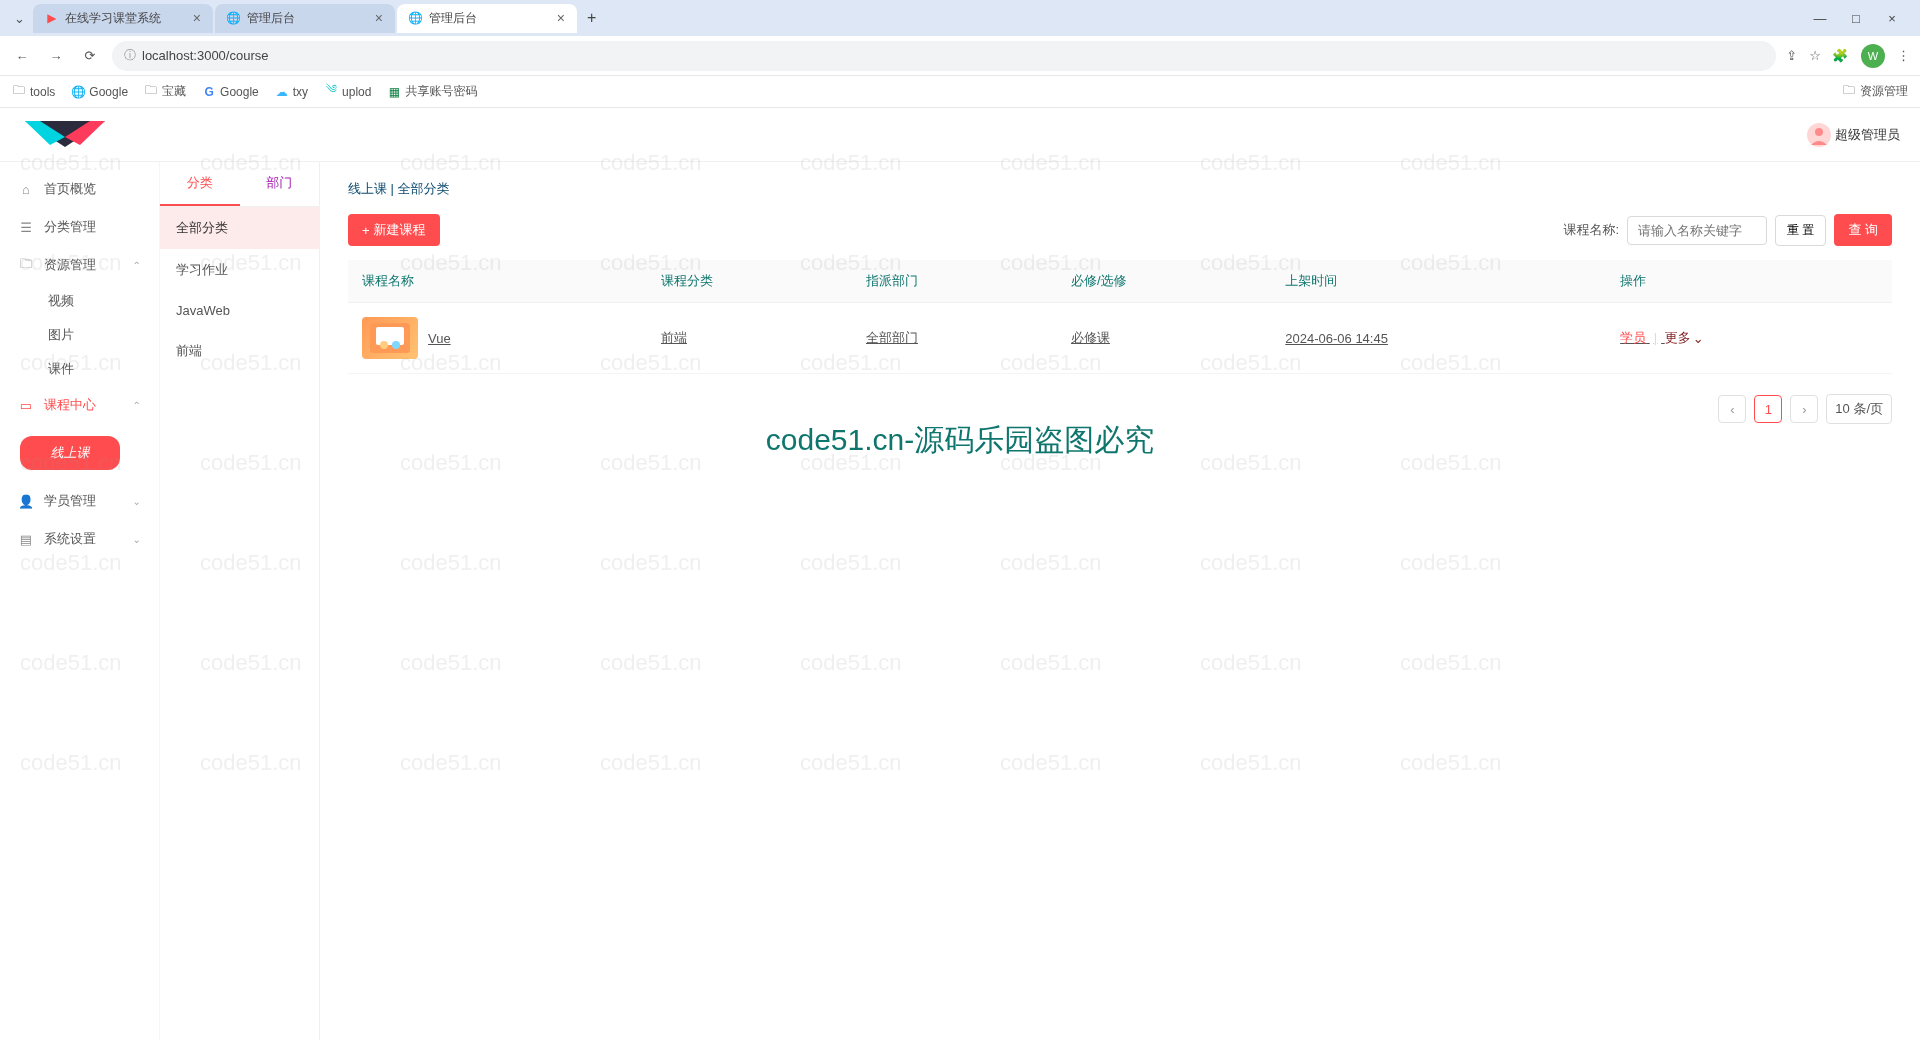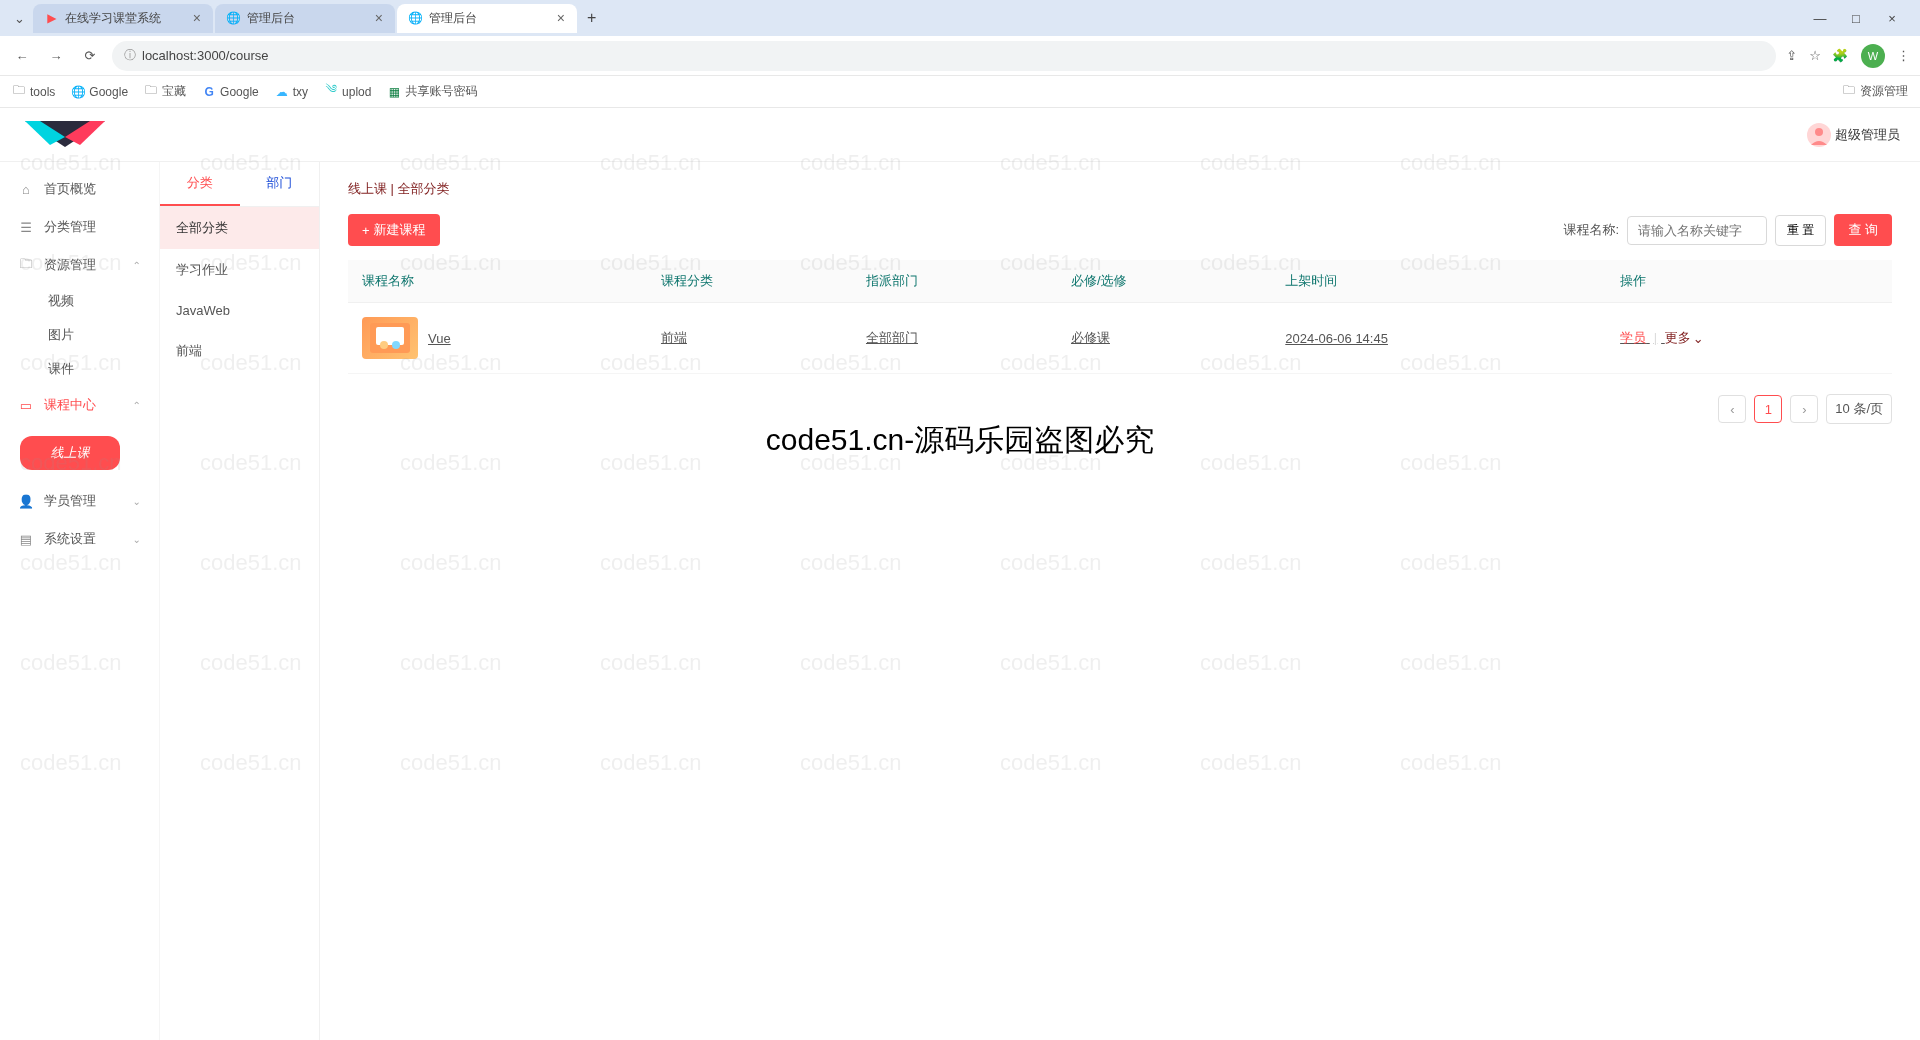--- a/index.html
+++ b/index.html
@@ -42,27 +42,27 @@
 .side-item.active { color: #ff4d4f; }
 .side-icon { width: 16px; height: 16px; display: flex; align-items: center; justify-content: center; color: #888; }
 .side-item.active .side-icon { color: #ff4d4f; }
 .chevron { margin-left: auto; font-size: 10px; color: #aaa; }
 .side-sub { padding-left: 48px; font-size: 13px; color: #666; }
 .side-sub .side-item { padding: 8px 0; }
 .side-btn { margin: 12px 20px; background: #ff4d4f; color: #fff; border: none; border-radius: 12px; padding: 8px 0; width: 100px; text-align: center; cursor: pointer; font-size: 13px; font-style: italic; }
 
 .sub-panel { width: 160px; background: #fff; border-right: 1px solid #f0f0f0; }
 .sub-tabs { display: flex; border-bottom: 1px solid #f0f0f0; }
-.sub-tab { flex: 1; text-align: center; padding: 12px 0; font-size: 13px; color: #1d4ed8; cursor: pointer; }
+.sub-tab { flex: 1; text-align: center; padding: 12px 0; font-size: 13px; color: #a21caf; cursor: pointer; }
 .sub-tab.active { color: #ff4d4f; border-bottom: 2px solid #ff4d4f; }
 .cat-item { padding: 12px 16px; font-size: 13px; color: #555; cursor: pointer; }
 .cat-item.active { background: #fdeaea; color: #333; }
 
 .main { flex: 1; padding: 18px 28px; overflow: auto; }
-.breadcrumb { font-size: 13px; color: #7f1d1d; margin-bottom: 16px; }
+.breadcrumb { font-size: 13px; color: #0c4a6e; margin-bottom: 16px; }
 .toolbar { display: flex; align-items: center; gap: 10px; margin-bottom: 14px; }
 .btn-primary { background: #ff4d4f; color: #fff; border: none; border-radius: 4px; padding: 7px 14px; font-size: 13px; cursor: pointer; display: flex; align-items: center; gap: 4px; }
 .btn-default { background: #fff; border: 1px solid #d9d9d9; border-radius: 4px; padding: 6px 11px; font-size: 12px; cursor: pointer; }
 .search-group { margin-left: auto; display: flex; align-items: center; gap: 8px; }
 .search-label { font-size: 13px; color: #555; }
 .search-input { border: 1px solid #d9d9d9; border-radius: 4px; padding: 6px 10px; font-size: 13px; width: 140px; color: #999; }
 
 .table { width: 100%; border-collapse: collapse; }
 .table thead { background: #fafafa; }
 .table th { text-align: left; padding: 12px 14px; font-size: 13px; font-weight: 500; color: #0f766e; border-bottom: 1px solid #f0f0f0; }
@@ -71,21 +71,21 @@
 .course-thumb { width: 56px; height: 42px; border-radius: 4px; background: linear-gradient(135deg,#ff9a56,#ffc371); display: flex; align-items: center; justify-content: center; }
 .action-link { color: #ff4d4f; cursor: pointer; }
 .action-sep { color: #ddd; margin: 0 4px; }
 .more-link { color: #7f1d1d; cursor: pointer; display: inline-flex; align-items: center; gap: 2px; }
 
 .pagination { display: flex; align-items: center; justify-content: flex-end; gap: 8px; margin-top: 20px; font-size: 13px; }
 .page-btn { width: 28px; height: 28px; border: 1px solid #e0e0e0; border-radius: 4px; display: flex; align-items: center; justify-content: center; background: #fff; cursor: pointer; color: #999; }
 .page-btn.active { border-color: #ff4d4f; color: #ff4d4f; }
 .page-size { border: 1px solid #e0e0e0; border-radius: 4px; padding: 5px 8px; background: #fff; cursor: pointer; color: #555; }
 
-.watermark { position: fixed; left: 50%; top: 420px; transform: translateX(-50%); font-size: 30px; color: #000000; font-weight: 500; pointer-events: none; white-space: nowrap; }
+.watermark { position: fixed; left: 50%; top: 420px; transform: translateX(-50%); font-size: 30px; color: #0f766e; font-weight: 500; pointer-events: none; white-space: nowrap; }
 .wm-grid { position: fixed; inset: 0; pointer-events: none; z-index: 1; }
 .wm-cell { position: absolute; color: rgba(150,150,150,0.15); font-size: 22px; }
 </style>
 </head>
 <body>
 
 <div class="browser-chrome">
   <div class="tab-bar">
     <span style="padding:4px 6px;color:#555;cursor:pointer">⌄</span>
     <div class="tab">

